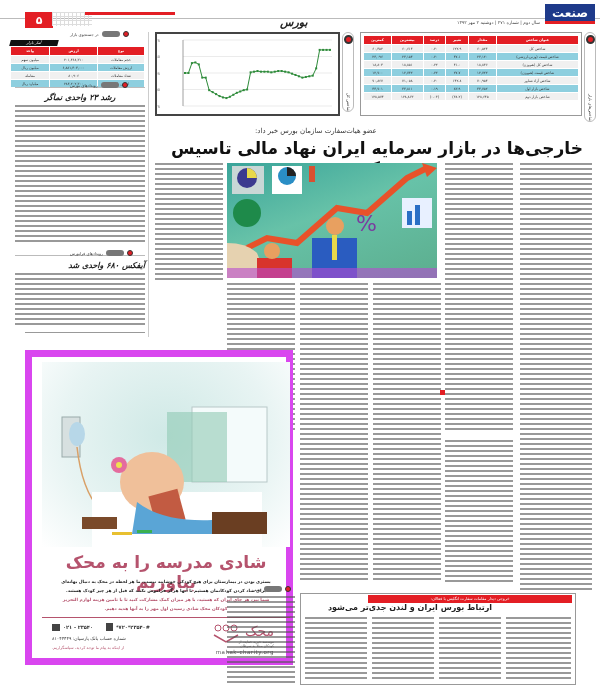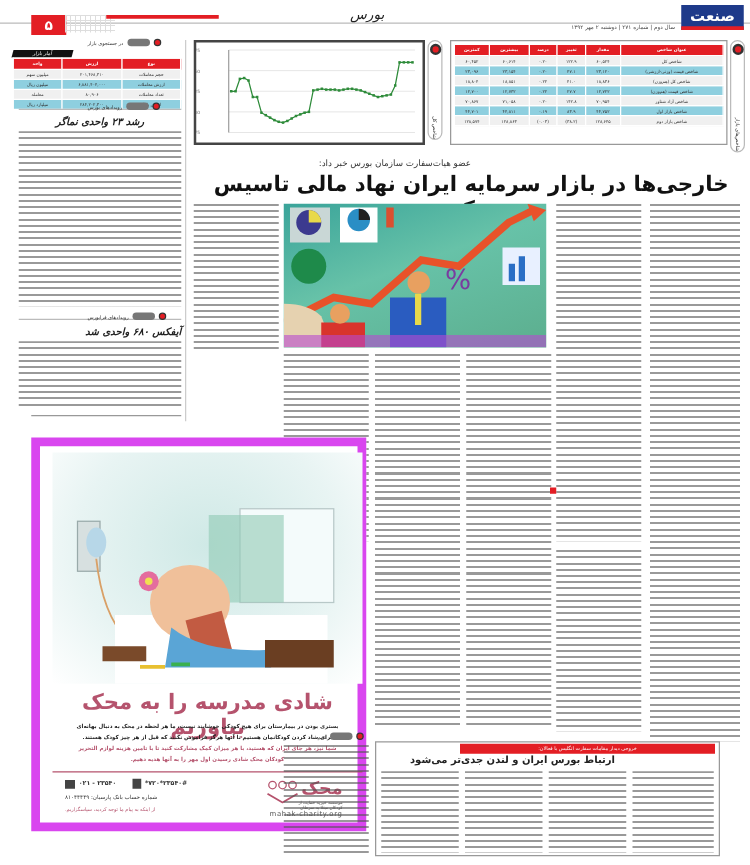--- a/index.html
+++ b/index.html
@@ -4,21 +4,21 @@
 <style>
   * { box-sizing: border-box; margin: 0; padding: 0; }
   body { width: 600px; height: 692px; background: #fff; font-family: "DejaVu Sans", sans-serif; position: relative; overflow: hidden; direction: rtl; }
   .abs { position: absolute; }
 
   
   .masthead-line { position: absolute; left: 0; top: 18px; width: 600px; height: 1px; background: #bbb; }
   .page-num { position: absolute; left: 25px; top: 12px; width: 28px; height: 16px; background: #e31e24; color: #fff; font-size: 11px; font-weight: bold; display: flex; align-items: center; justify-content: center; }
   .red-bar { position: absolute; left: 85px; top: 12px; width: 90px; height: 3px; background: #e31e24; }
   .grid-deco { position: absolute; left: 52px; top: 12px; width: 40px; height: 14px; background-image: linear-gradient(#ddd 1px, transparent 1px), linear-gradient(90deg, #ddd 1px, transparent 1px); background-size: 4px 4px; }
-  .section-title { position: absolute; left: 280px; top: 5px; font-size: 11px; font-style: italic; font-weight: normal; color: #222; }
+  .section-title { position: absolute; left: 280px; top: 16px; font-size: 11px; font-style: italic; font-weight: bold; color: #222; }
   .logo { position: absolute; right: 5px; top: 4px; width: 50px; height: 20px; background: #1e3a8a; color: #fff; font-size: 12px; font-weight: bold; display: flex; align-items: center; justify-content: center; border-bottom: 3px solid #e31e24; }
   .dateline { position: absolute; right: 60px; top: 20px; font-size: 4.5px; color: #444; }
 
   
   .box { position: absolute; border: 1px solid #999; background: #fff; }
   .tbl { border-collapse: collapse; width: 100%; font-size: 3.5px; }
   .tbl th { background: #e31e24; color: #fff; padding: 2px 1px; border: 1px solid #fff; }
   .tbl td { padding: 1.5px 1px; text-align: center; border: 1px solid #fff; color: #333; }
   .tbl tr:nth-child(even) td { background: #8ecfdf; }
   .tbl tr:nth-child(odd) td { background: #f0f0f0; }
@@ -328,21 +328,21 @@
       <rect x="70" y="170" width="20" height="3" fill="#e8c030"></rect>
       <rect x="95" y="168" width="15" height="3" fill="#3ab050"></rect>
     </svg>
   </div>
   <div class="ad-title">شادی مدرسه را به محک بیاوریم</div>
   <div class="ad-line" style="top:222px;">بستری بودن در بیمارستان برای هیچ کودکی خوشایند نیست، ما هر لحظه در محک به دنبال بهانه‌ای</div>
   <div class="ad-line" style="top:231px;">برای شاد کردن کودکانمان هستیم تا آنها هرگز فراموش نکنند که قبل از هر چیز کودک هستند.</div>
   <div class="ad-line pink" style="top:240px;">شما نیز، هر جای ایران که هستید، با هر میزان کمک مشارکت کنید تا با تامین هزینه لوازم التحریر</div>
   <div class="ad-line pink" style="top:249px;">کودکان محک شادی رسیدن اول مهر را به آنها هدیه دهیم.</div>
   <div class="ad-sep"></div>
-  <div class="abs" style="right:12px; top:266px; font-size:14px; font-weight:bold; color:#b5536d;margin-left:44px;">محک</div>
+  <div class="abs" style="right:12px; top:266px; font-size:14px; font-weight:normal; color:#b5536d;margin-left:44px;">محک</div>
   <div class="abs" style="right:45px; top:266px; width:30px; height:20px;">
     <svg width="30" height="20" viewBox="0 0 30 20">
         <circle cx="7" cy="5" r="3" fill="none" stroke="#b5536d"></circle>
         <circle cx="15" cy="5" r="3" fill="none" stroke="#b5536d"></circle>
         <circle cx="23" cy="5" r="3" fill="none" stroke="#b5536d"></circle>
         <path d="M3 12 L15 19 L27 12" fill="none" stroke="#b5536d" stroke-width="1.5"></path>
       </svg>
   </div>
   <div class="abs" style="right:12px; top:283px; font-size:3.5px; color:#555; width:40px;">موسسه خیریه حمایت از کودکان مبتلا به سرطان</div>
   <div class="abs" style="right:12px; top:292px; font-size:5.5px; color:#555; direction:ltr; letter-spacing:0.5px;">mahak-charity.org</div>

